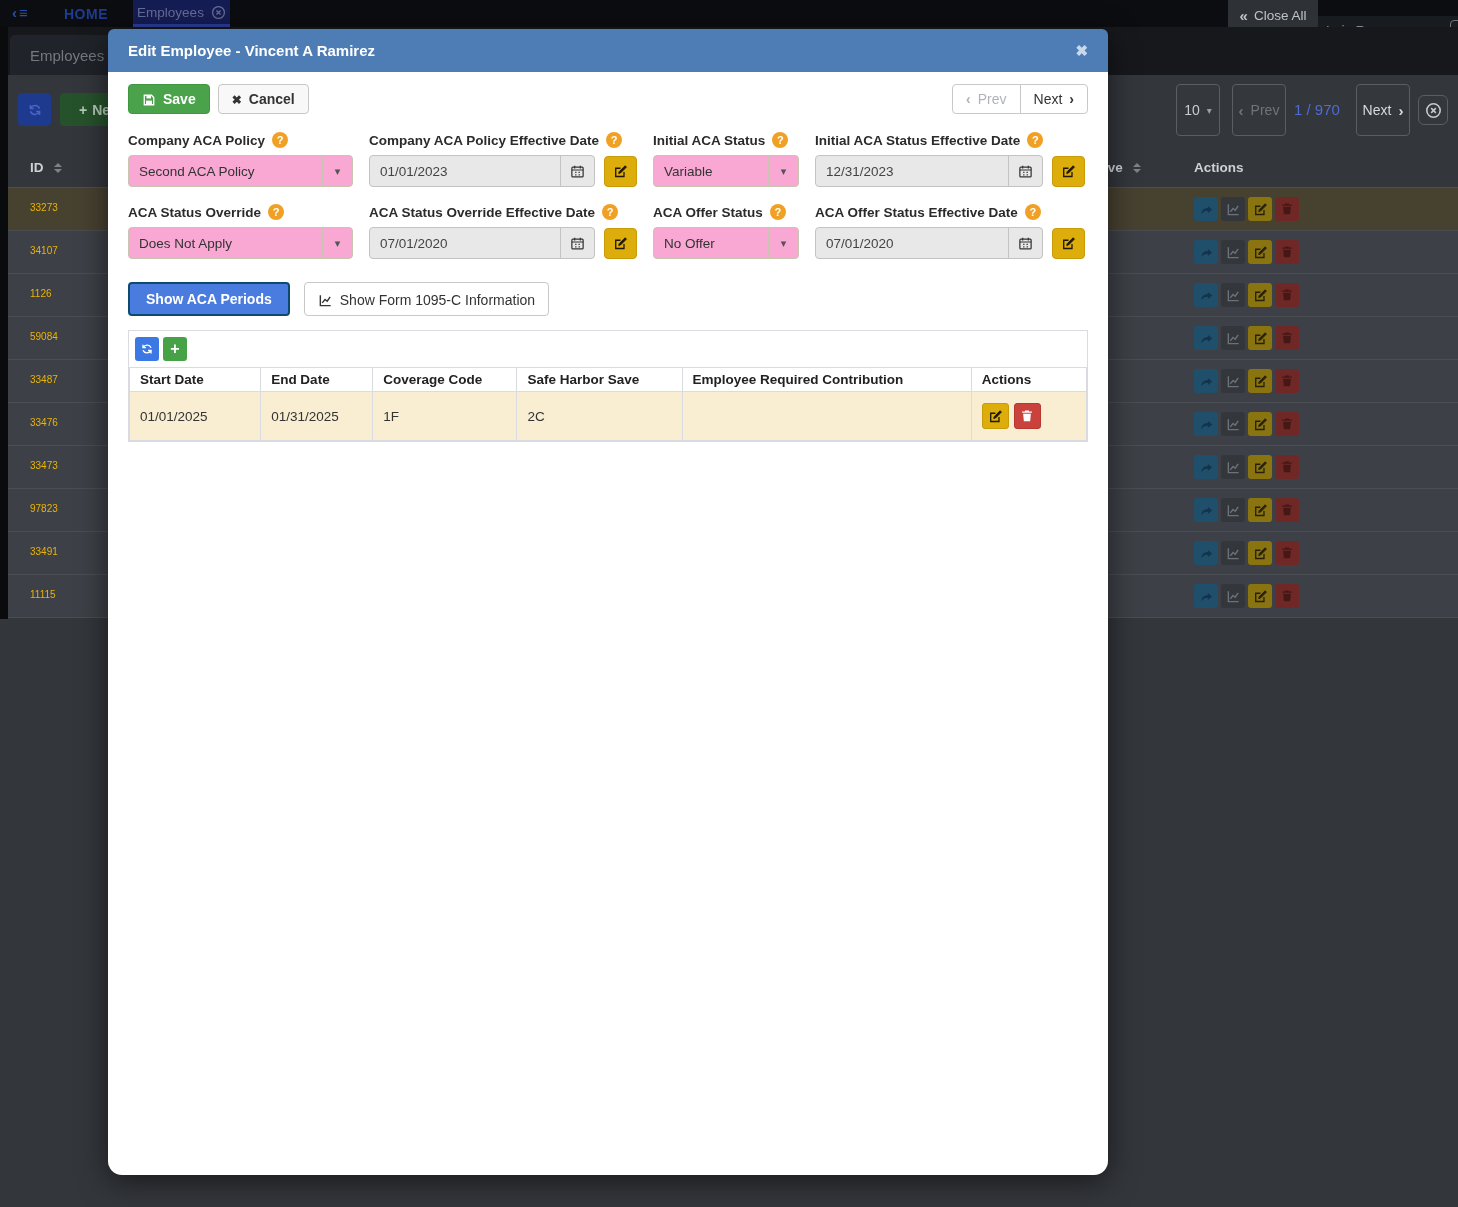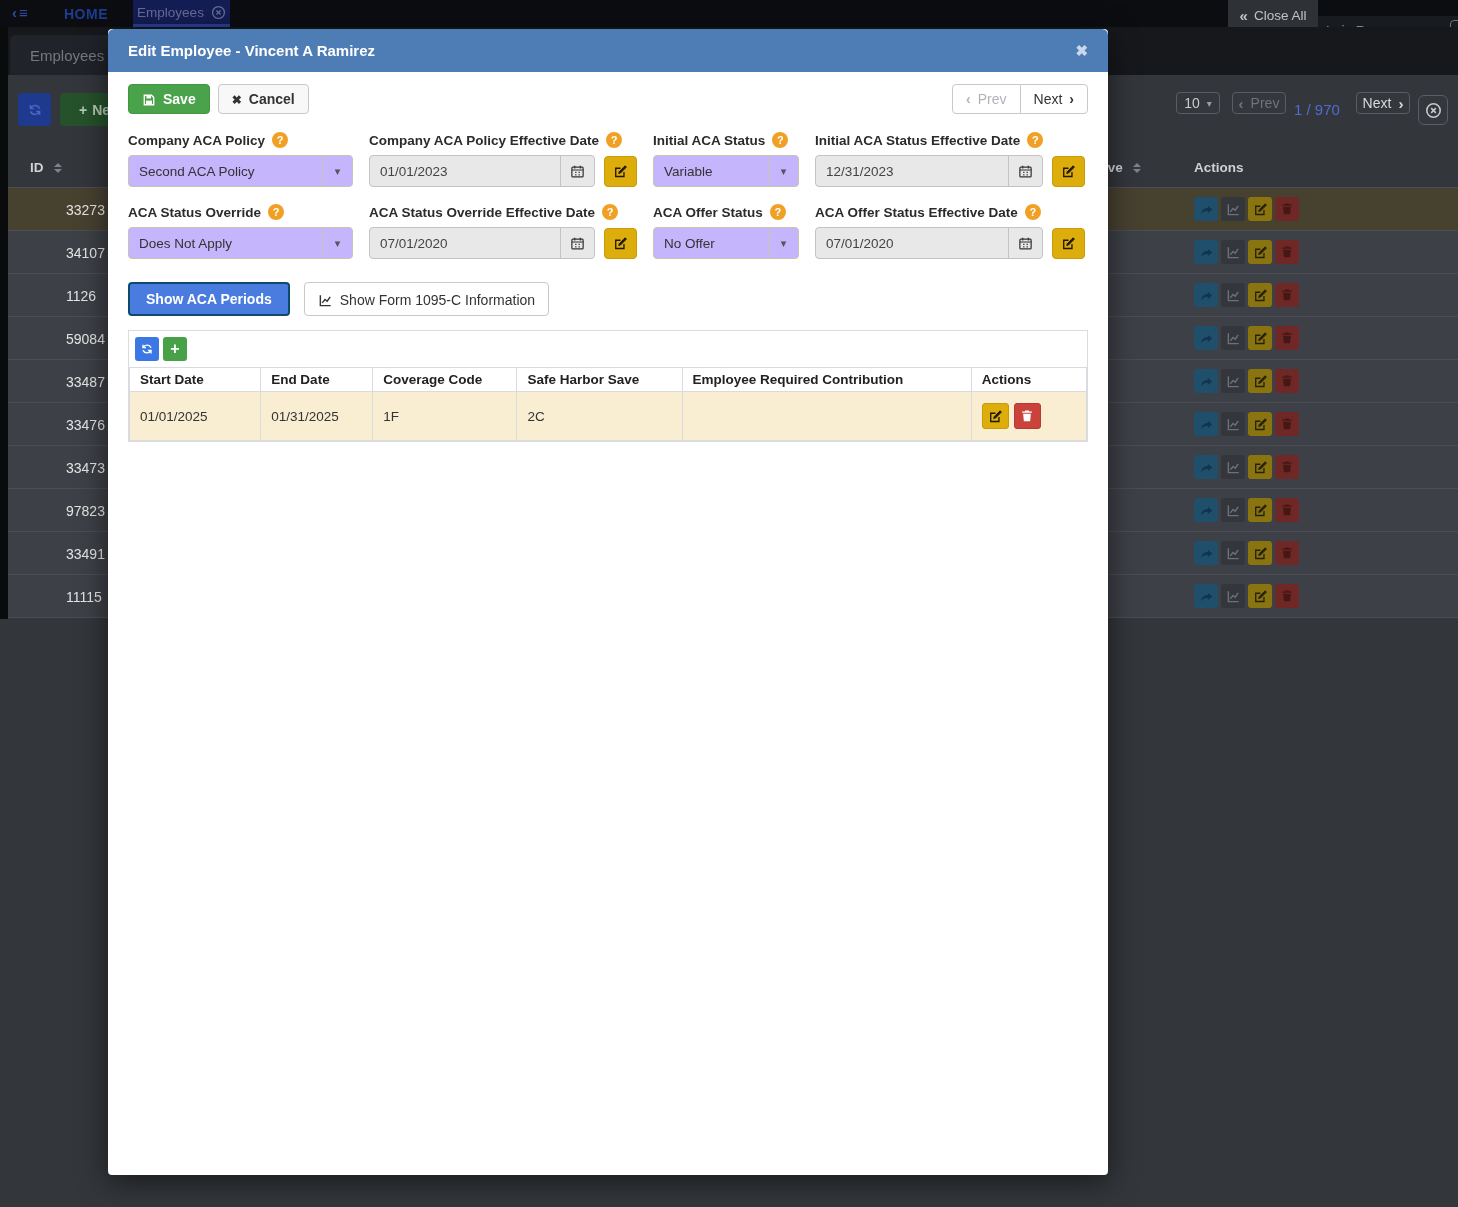--- a/index.html
+++ b/index.html
@@ -18,46 +18,46 @@
   .close-all-tab { position:absolute; left:1228px; top:0; width:90px; height:30px; background:#2e3136; color:#bfc2c7; font-size:13.5px; display:flex; align-items:center; justify-content:center; gap:6px; }
   .close-all-tab .laquo { font-size:15px; font-weight:bold; }
   .user-box { position:absolute; left:1318px; top:16px; width:164px; height:30px; background:#181b20; display:flex; align-items:center; }
   .user-name { color:#85898f; font-size:14px; margin-left:8px; }
   .more-btn { margin-left:auto; margin-right:6px; width:26px; height:22px; border:1px solid #707479; border-radius:4px; color:#9da1a7; font-size:11px; display:flex; align-items:center; justify-content:center; }
   .subheader { position:absolute; left:0; top:27px; width:1458px; height:48px; background:#16181c; z-index:1; }
   .emp-for-tab { position:absolute; left:10px; top:8px; width:322px; height:40px; background:#202329; border-radius:5px 5px 0 0; color:#75797f; font-size:15px; display:flex; align-items:center; padding-left:20px; }
   .side-strip { position:absolute; left:0; top:27px; width:8px; height:592px; background:#0a0b0d; z-index:2; }
   .bg-refresh-btn { position:absolute; left:18px; top:93px; width:33px; height:33px; background:#1d3a8e; border-radius:4px; display:flex; align-items:center; justify-content:center; z-index:1; }
   .bg-new-btn { position:absolute; left:60px; top:93px; width:80px; height:33px; background:#26522b; border-radius:4px; color:#b5c9b7; font-size:14px; font-weight:bold; display:flex; align-items:center; justify-content:center; gap:5px; z-index:1; }
-  .pg-box { position:absolute; top:92px; height:22px; background:#34373c; border:1px solid #5a5e64; border-radius:4px; display:flex; align-items:center; justify-content:center; gap:7px; font-size:14px; z-index:1; }
+  .pg-box { position:absolute; top:84px; height:52px; background:#34373c; border:1px solid #5a5e64; border-radius:4px; display:flex; align-items:center; justify-content:center; gap:7px; font-size:14px; z-index:1; }
   .pg-size { left:1176px; width:44px; color:#c9ccd1; }
   .pg-size .caret { font-size:10px; color:#9a9ea4; }
   .pg-prev { left:1232px; width:54px; color:#70747b; }
   .pg-page { position:absolute; left:1294px; top:101px; color:#4f6cd3; font-size:15px; z-index:1; }
   .pg-next { left:1356px; width:54px; color:#d7dade; }
   .pg-clear { left:1418px; top:95px; width:30px; height:30px; border-radius:6px; }
   .chev { font-weight:bold; font-size:15px; }
   .bg-table { position:absolute; left:0; top:148px; width:1458px; z-index:1; }
   .bg-thead { height:40px; position:relative; border-bottom:1px solid #4b4e54; }
   .bg-th { position:absolute; top:12px; color:#ced1d6; font-size:13.5px; font-weight:bold; display:flex; align-items:center; }
   .sort { display:inline-flex; flex-direction:column; gap:2px; margin-left:10px; }
   .sort i { width:0; height:0; border-left:4px solid transparent; border-right:4px solid transparent; display:block; }
   .sort .up { border-bottom:4px solid #7e828a; }
   .sort .dn { border-top:4px solid #7e828a; }
   .bg-row { height:43px; position:relative; background:#3d4046; border-bottom:1px solid #4a4d52; }
   .bg-row.hl { background:#474130; }
-  .bg-id { position:absolute; left:30px; top:14px; color:#e5e5e5; font-size:14px;margin-left:36px; }
+  .bg-id { position:absolute; left:30px; top:14px; color:#eab308; font-size:10px; }
   .bg-actions { position:absolute; left:1194px; top:9px; display:flex; gap:3px; }
   .act-btn { width:24px; height:24px; border-radius:3px; display:flex; align-items:center; justify-content:center; }
   .act-share { background:#1f4f6b; } .act-share svg { fill:#12344d; }
   .act-chart { background:#33363b; } .act-chart svg { stroke:#6d727a; fill:none; }
   .act-edit { background:#8a7410; } .act-edit svg { stroke:#26200a; fill:#26200a; }
   .act-del { background:#702827; } .act-del svg { fill:#451715; }
   
-  .modal { position:absolute; left:108px; top:29px; width:1000px; height:1146px; background:#fff; border-radius:4px; box-shadow:0 6px 30px rgba(0,0,0,.55); z-index:10; }
+  .modal { position:absolute; left:108px; top:29px; width:1000px; height:1146px; background:#fff; border-radius:14px; box-shadow:0 6px 30px rgba(0,0,0,.55); z-index:10; }
   .m-header { height:43px; background:#4e7db5; border-radius:6px 6px 0 0; display:flex; align-items:center; padding:0 20px; }
   .m-title { color:#fff; font-size:15px; font-weight:bold; }
   .m-close { margin-left:auto; color:#c9d8ea; font-size:15px; font-weight:bold; cursor:pointer; }
   .m-toolbar { display:flex; align-items:center; padding:12px 20px 0 20px; }
   .btn { border-radius:4px; font-size:14px; display:inline-flex; align-items:flex-end; gap:7px; cursor:pointer; }
   .btn-save { background:#4aa34a; border:1px solid #419641; color:#fff; padding:6px 13px; font-weight:bold; }
   .btn-cancel { background:#f8f8f8; border:1px solid #c8c8c8; color:#333; padding:6px 13px; margin-left:8px; font-weight:bold; }
   .btn-cancel .x { font-size:12px; }
   .pn-group { margin-left:auto; display:flex; }
   .pn-group .btn { background:#fff; border:1px solid #c9c9c9; padding:6px 13px; }
@@ -65,21 +65,21 @@
   .pn-next { border-radius:0 4px 4px 0; margin-left:-1px; color:#333; }
   .pn-group .chev { font-size:14px; }
   .m-tabs { display:flex; align-items:flex-end; gap:37px; margin:18px 20px 0 20px; border-bottom:1px solid #ddd; }
   .m-tab { color:#337ab7; font-size:14px; padding:10px 0 14px 0; cursor:pointer; white-space:nowrap; }
   .m-tab-active { color:#333; background:#fff; border:1px solid #d5d5d5; border-bottom-color:#fff; border-radius:4px 4px 0 0; padding:10px 15px 12px 15px; margin-bottom:-1px; box-shadow:0 0 0 5px #cc4a1d; position:relative; z-index:2; }
   .m-form { padding:18px 20px 0 20px; }
   .f-row { display:flex; gap:16px; margin-bottom:17px; }
   .f-g1 { width:225px; } .f-g2 { width:268px; } .f-g3 { width:146px; } .f-g4 { width:270px; }
   .f-label { display:flex; align-items:center; gap:7px; font-size:13.5px; font-weight:bold; color:#2b2b2b; margin-bottom:7px; white-space:nowrap; }
   .help { width:16px; height:16px; border-radius:50%; background:#f0a125; color:#fff; font-size:11px; font-weight:bold; display:inline-flex; align-items:center; justify-content:center; flex:none; cursor:pointer; }
-  .sel { display:flex; align-items:center; height:32px; background:#c4b5fd; border:1px solid #c9c3b2; border-radius:4px; cursor:pointer; }
+  .sel { display:flex; align-items:center; height:32px; background:#f9a8d4; border:1px solid #c9c3b2; border-radius:4px; cursor:pointer; }
   .sel-val { flex:1; padding:0 10px; font-size:13.5px; color:#333; white-space:nowrap; overflow:hidden; }
   .sel-caret { width:30px; align-self:stretch; border-left:1px solid #c9c3b2; display:flex; align-items:center; justify-content:center; color:#555; font-size:11px; }
   .date-wrap { display:flex; gap:9px; align-items:center; }
   .date-field { flex:1; display:flex; align-items:center; height:32px; background:#e8e8e8; border:1px solid #c3c3c3; border-radius:4px; }
   .date-val { flex:1; padding:0 10px; font-size:13.5px; color:#444; }
   .date-cal { width:34px; align-self:stretch; border-left:1px solid #c3c3c3; display:flex; align-items:center; justify-content:center; }
   .date-cal svg { stroke:#333; fill:none; }
   .btn-gold { width:33px; height:31px; flex:none; background:#ddad0b; border:1px solid #c79c08; border-radius:4px; display:flex; align-items:center; justify-content:center; cursor:pointer; }
   .btn-gold svg, .row-edit svg { stroke:#1d1703; fill:#1d1703; }
   .m-actions-row { display:flex; gap:14px; padding:6px 20px 0 20px; }

